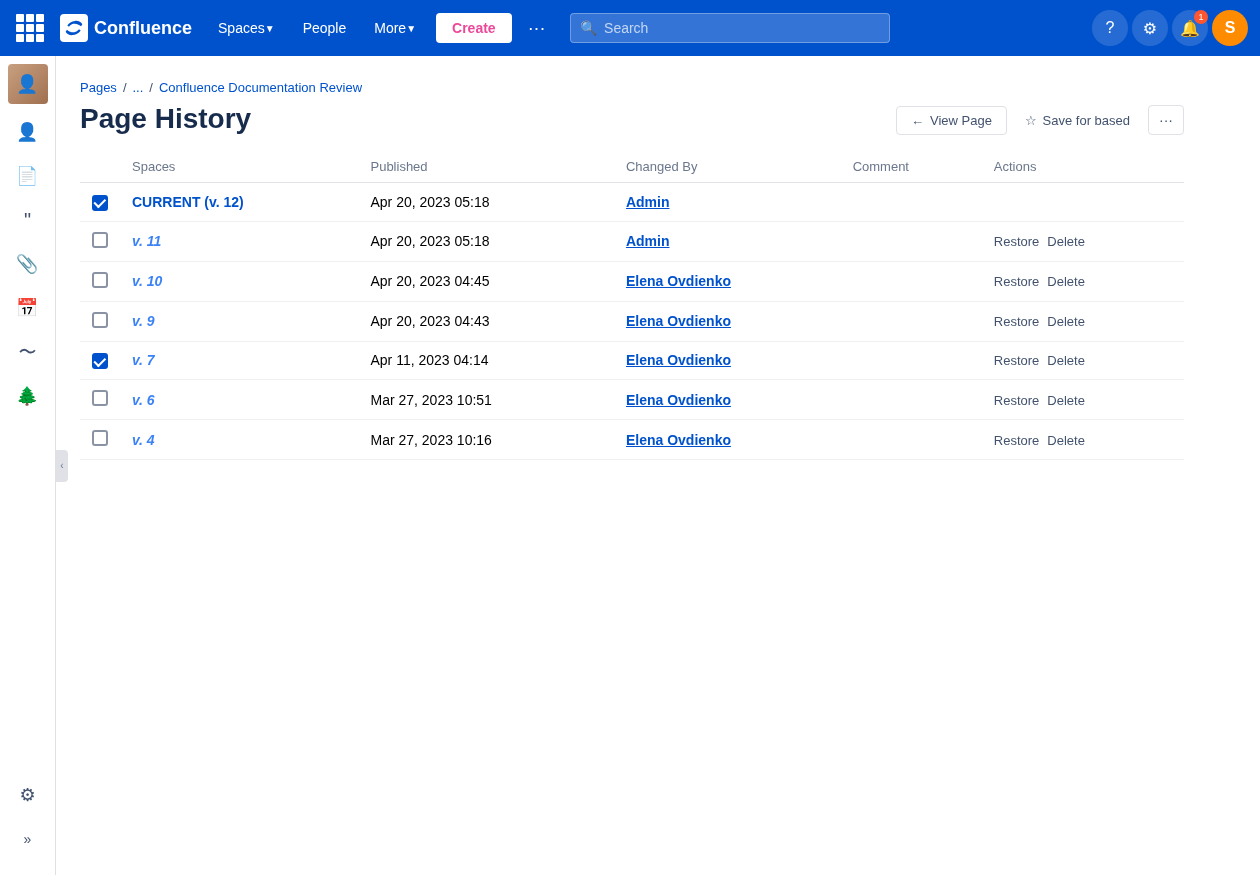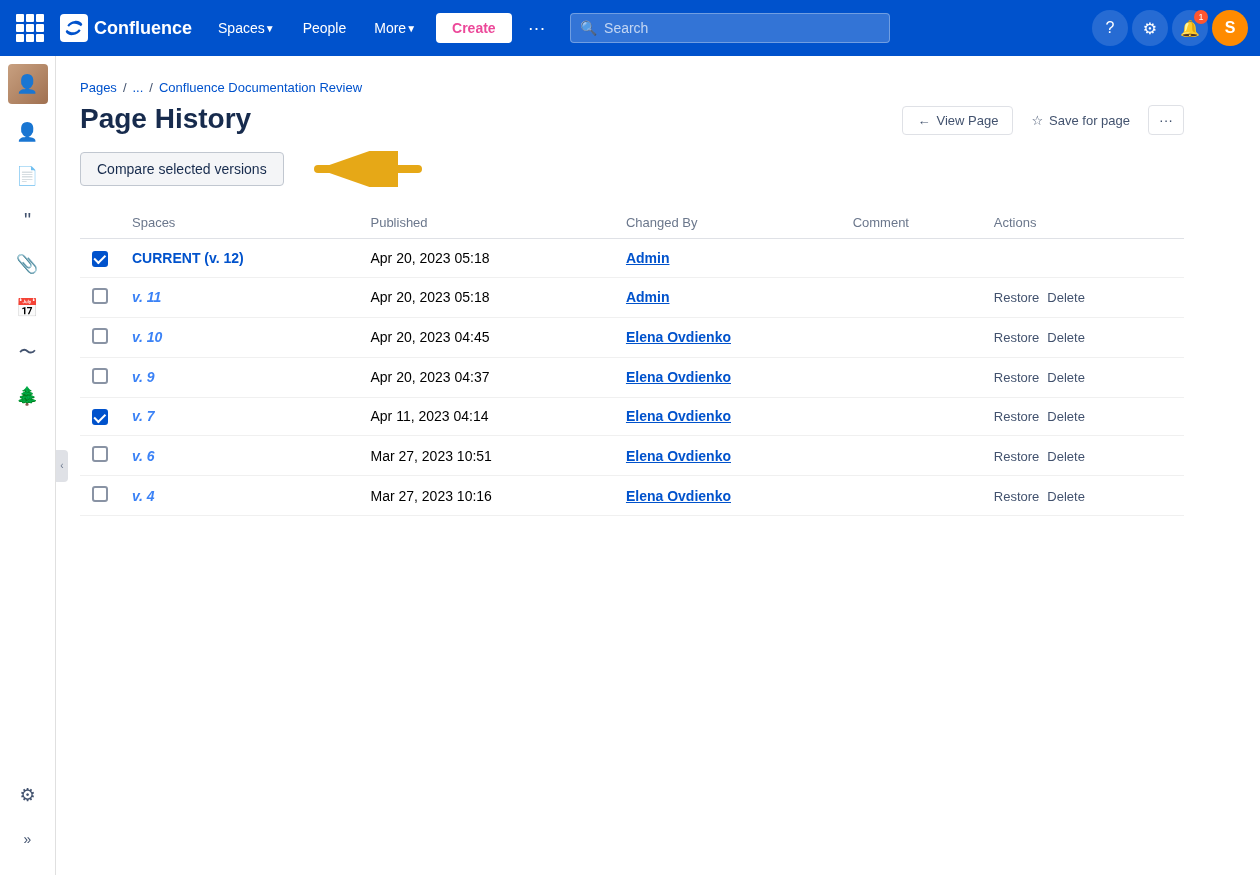--- a/index.html
+++ b/index.html
@@ -396,45 +396,29 @@
 
       <div class="page-header">
         <h1 class="page-title">Page History</h1>
         <div class="page-actions">
           <button class="btn-view-page">
             <span>←</span>
             <span>View Page</span>
           </button>
           <button class="btn-save-later">
             <span>☆</span>
-            <span>Save for page</span>
+            <span>Save for based</span>
           </button>
           <button class="btn-more-actions">
             <span>···</span>
           </button>
         </div>
       </div>
 
 
-      <div class="compare-row">
-        <button class="btn-compare">
-          <span>Compare selected versions</span>
-        </button>
-
-        <div class="arrow-indicator">
-          <svg width="120" height="36" viewBox="0 0 120 36">
-            <defs>
-              <marker id="arrowhead" markerWidth="10" markerHeight="7" refX="10" refY="3.5" orient="auto">
-                <polygon points="0 0, 10 3.5, 0 7" fill="#e6a817"></polygon>
-              </marker>
-            </defs>
-            <line x1="110" y1="18" x2="10" y2="18" stroke="#e6a817" stroke-width="8" stroke-linecap="round" marker-end="url(#arrowhead)"></line>
-          </svg>
-        </div>
-      </div>
 
       <table class="history-table">
         <thead>
           <tr>
             <th style="width:40px;"></th>
             <th>Spaces</th>
             <th>Published</th>
             <th>Changed By</th>
             <th>Comment</th>
             <th>Actions</th>
@@ -461,21 +445,21 @@
               <td><div class="cb"></div></td>
               <td><a class="version-link" href="#">v. 10</a></td>
               <td>Apr 20, 2023 04:45</td>
               <td><a class="changed-by" href="#">Elena Ovdienko</a></td>
               <td></td>
               <td><button class="action-link" style="margin-right: 8px;">Restore</button><button class="action-link">Delete</button></td>
             </tr>
             <tr>
               <td><div class="cb"></div></td>
               <td><a class="version-link" href="#">v. 9</a></td>
-              <td>Apr 20, 2023 04:37</td>
+              <td>Apr 20, 2023 04:43</td>
               <td><a class="changed-by" href="#">Elena Ovdienko</a></td>
               <td></td>
               <td><button class="action-link" style="margin-right: 8px;">Restore</button><button class="action-link">Delete</button></td>
             </tr>
             <tr>
               <td><div class="cb checked"></div></td>
               <td><a class="version-link" href="#">v. 7</a></td>
               <td>Apr 11, 2023 04:14</td>
               <td><a class="changed-by" href="#">Elena Ovdienko</a></td>
               <td></td>

